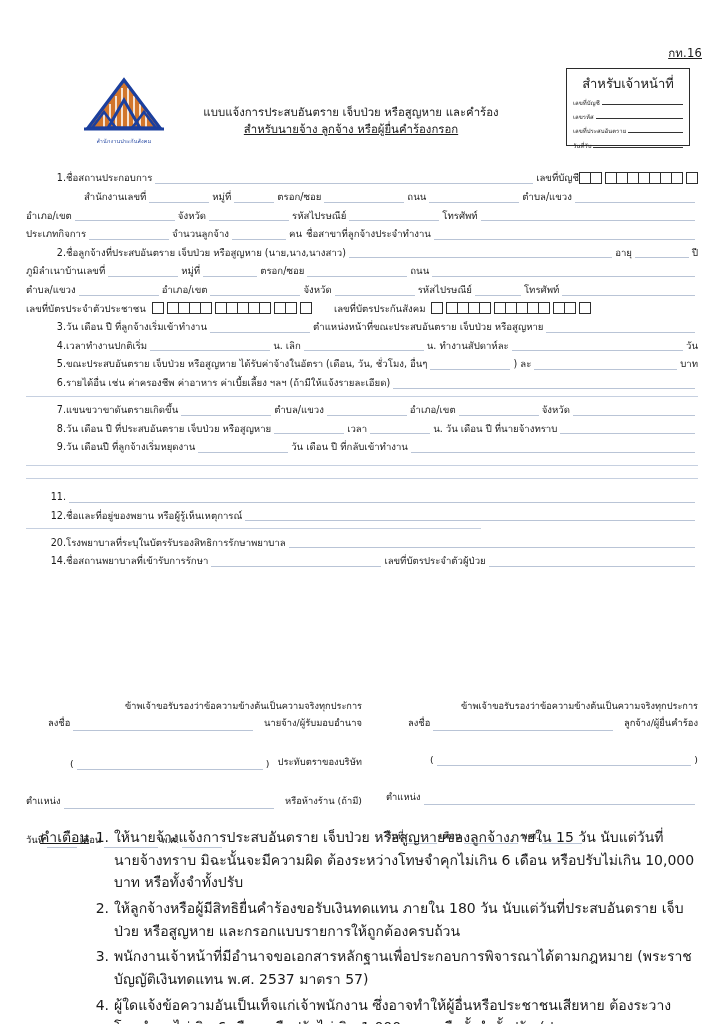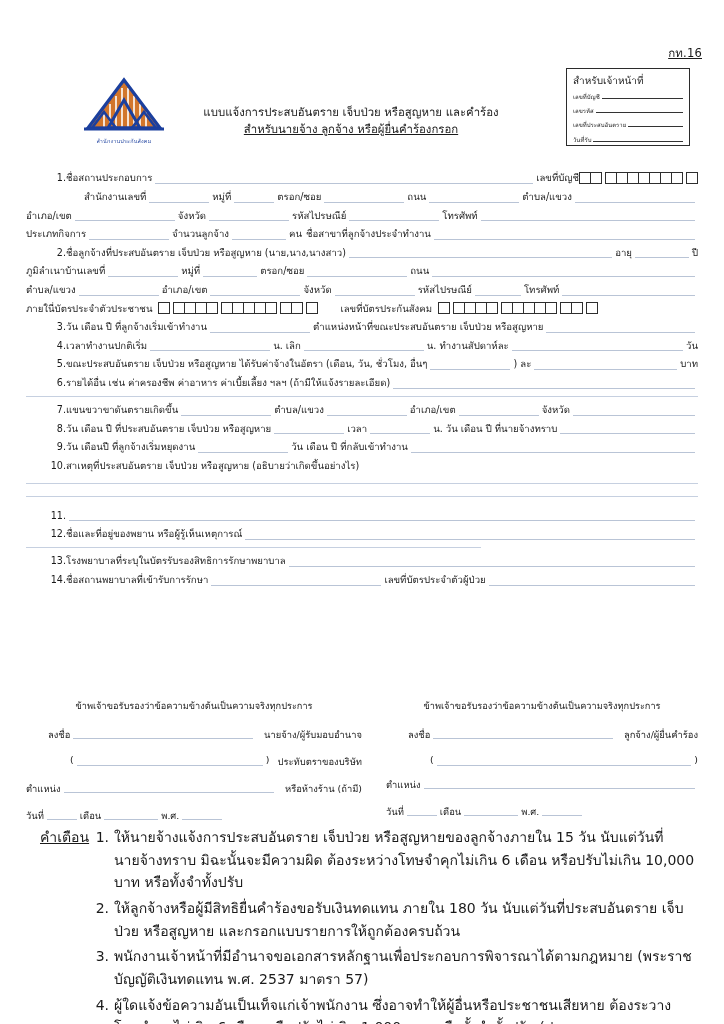--- a/index.html
+++ b/index.html
@@ -66,21 +66,21 @@
   .official-box {
     position: absolute;
     left: 566px;
     top: 68px;
     width: 124px;
     height: 78px;
     border: 1px solid #2b2b2b;
     padding: 4px 6px 0 6px;
     box-sizing: border-box;
   }
-  .official-title { font-size: 10px; text-align: left; margin-bottom: 4px; }
+  .official-title { font-size: 13px; text-align: center; margin-bottom: 4px; }
   .official-row {
     font-size: 6px;
     display: flex;
     align-items: baseline;
     margin-bottom: 4.2px;
     white-space: nowrap;
   }
   .official-row .lbl { flex: 0 0 auto; }
   .official-row .ln { flex: 1 1 auto; border-bottom: .9px solid #333; margin-left: 2px; height: 6px; }
 
@@ -144,26 +144,26 @@
   .sig-area {
     position: absolute;
     left: 26px;
     top: 698px;
     width: 672px;
     display: flex;
     font-size: 9.4px;
   }
   .sig-col { width: 50%; box-sizing: border-box; }
   .sig-col.right { padding-left: 24px; }
-  .sig-head { text-align: center; margin-bottom: 14px; font-size: 9.2px; }
+  .sig-head { text-align: right; margin-bottom: 2px; font-size: 9.2px; }
   .sig-row {
     display: flex;
-    align-items: flex-start;
+    align-items: flex-end;
     white-space: nowrap;
-    margin-bottom: 11px;
+    margin-bottom: 23px;
     min-height: 12px;
   }
   .sig-row .pad { flex: 0 0 22px; }
   .sig-line { border-bottom: .9px solid #b9c4d6; height: 11px; }
   .sig-side { flex: 0 0 auto; padding-left: 8px; padding-bottom: 1px; }
 
   
   .warn {
     position: absolute;
     left: 40px;
@@ -329,21 +329,21 @@
       <span class="fill w90"></span>
       <span class="t">จังหวัด</span>
       <span class="fill w80"></span>
       <span class="t">รหัสไปรษณีย์</span>
       <span class="fill w46"></span>
       <span class="t">โทรศัพท์</span>
       <span class="fill"></span>
     </div>
 
     <div class="row">
-      <span class="t">ภายในี่บัตรประจำตัวประชาชน</span>
+      <span class="t">เลขที่บัตรประจำตัวประชาชน</span>
       <span class="cells" style="margin-left:6px">
         <span class="grp">
           <span class="cell"></span>
         </span>
         <span class="grp">
           <span class="cell"></span>
           <span class="cell"></span>
           <span class="cell"></span>
           <span class="cell"></span>
         </span>
@@ -449,42 +449,38 @@
     </div>
 
     <div class="row">
       <span class="num indent-sm">9.</span>
       <span class="t">วัน เดือนปี ที่ลูกจ้างเริ่มหยุดงาน</span>
       <span class="fill w90"></span>
       <span class="t">วัน เดือน ปี  ที่กลับเข้าทำงาน</span>
       <span class="fill"></span>
     </div>
 
-    <div class="row" style="margin-bottom:2px">
-      <span class="num indent-sm">10.</span>
-      <span class="t">สาเหตุที่ประสบอันตราย เจ็บป่วย หรือสูญหาย (อธิบายว่าเกิดขึ้นอย่างไร)</span>
-    </div>
     <div class="blank-line"></div>
     <div class="blank-line"></div>
 
     <div class="row" style="">
       <span class="num indent-sm">11.</span>
       <span class="fill"></span>
     </div>
 
     <div class="row">
       <span class="num indent-sm">12.</span>
       <span class="t">ชื่อและที่อยู่ของพยาน หรือผู้รู้เห็นเหตุการณ์</span>
       <span class="fill"></span>
     </div>
 
     <div class="rule short"></div>
 
     <div class="row">
-      <span class="num indent-sm">13.</span>
+      <span class="num indent-sm">20.</span>
       <span class="t">โรงพยาบาลที่ระบุในบัตรรับรองสิทธิการรักษาพยาบาล</span>
       <span class="fill"></span>
     </div>
 
     <div class="row">
       <span class="num indent-sm">14.</span>
       <span class="t">ชื่อสถานพยาบาลที่เข้ารับการรักษา</span>
       <span class="fill w170"></span>
       <span class="t">เลขที่บัตรประจำตัวผู้ป่วย</span>
       <span class="fill"></span>

